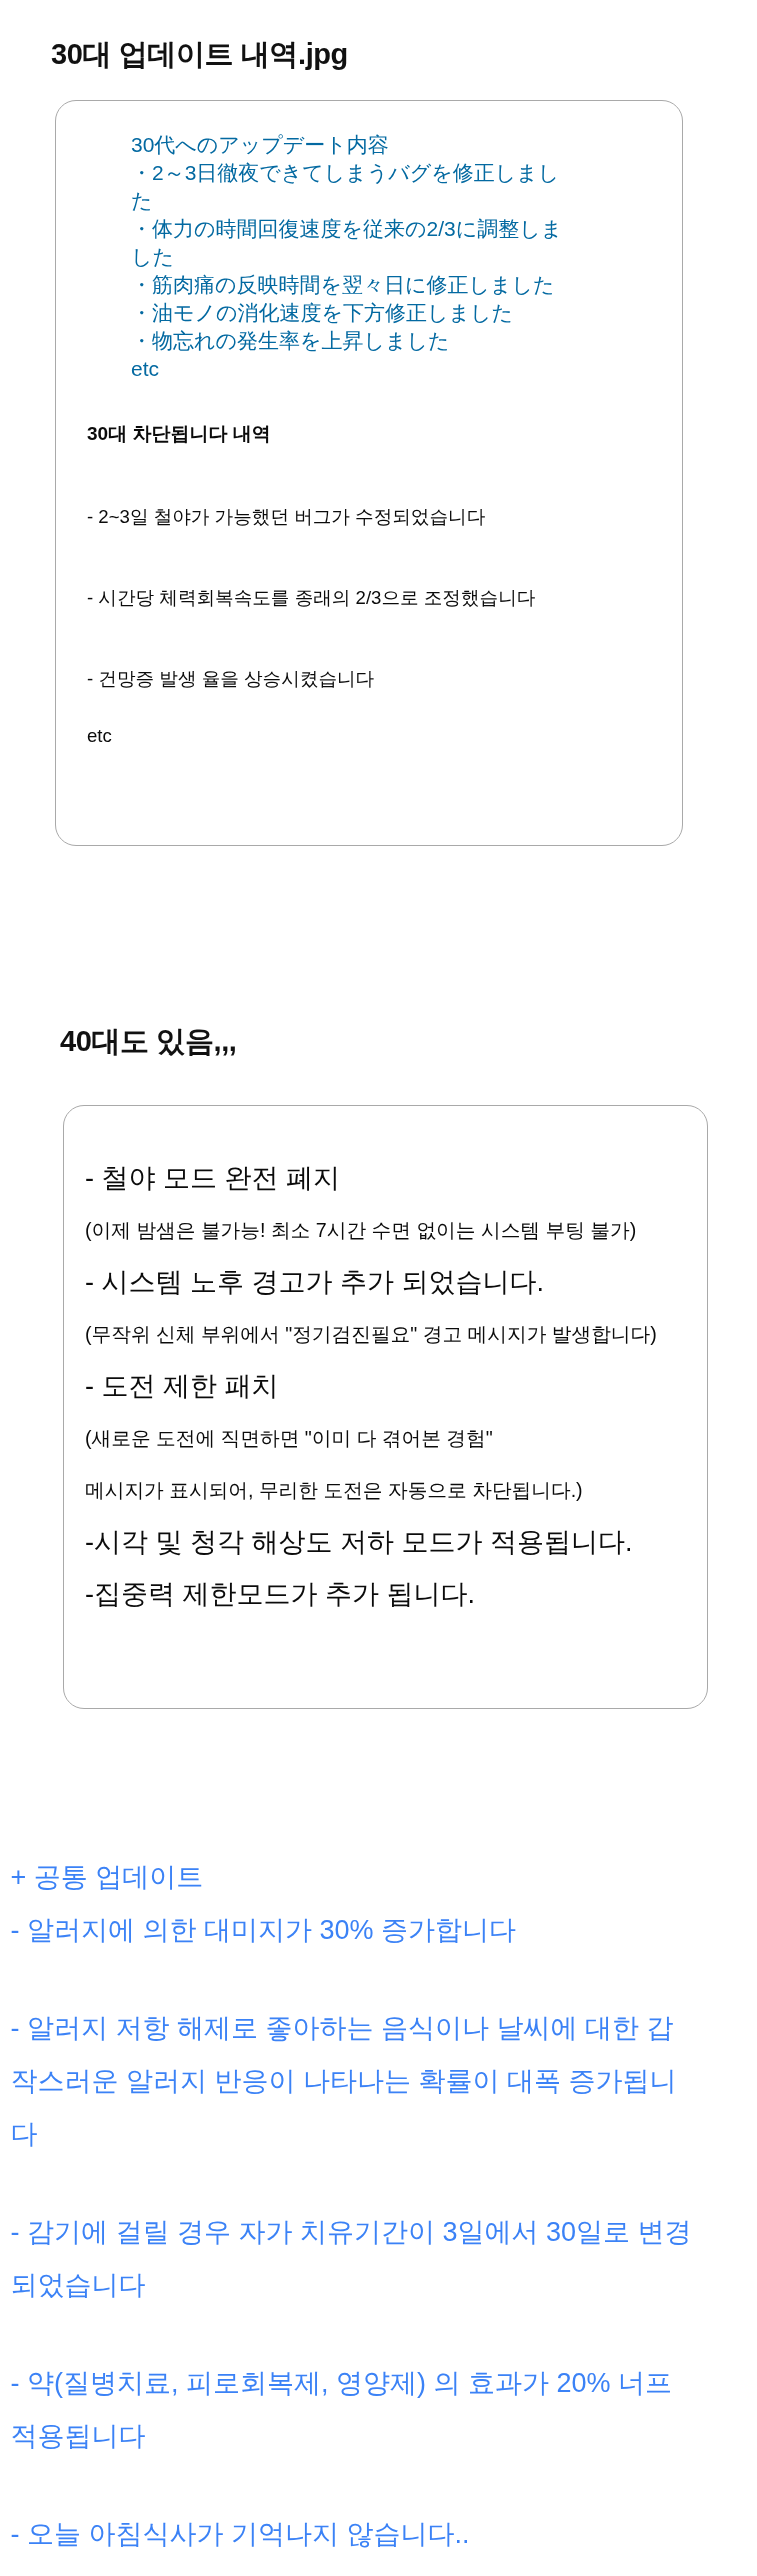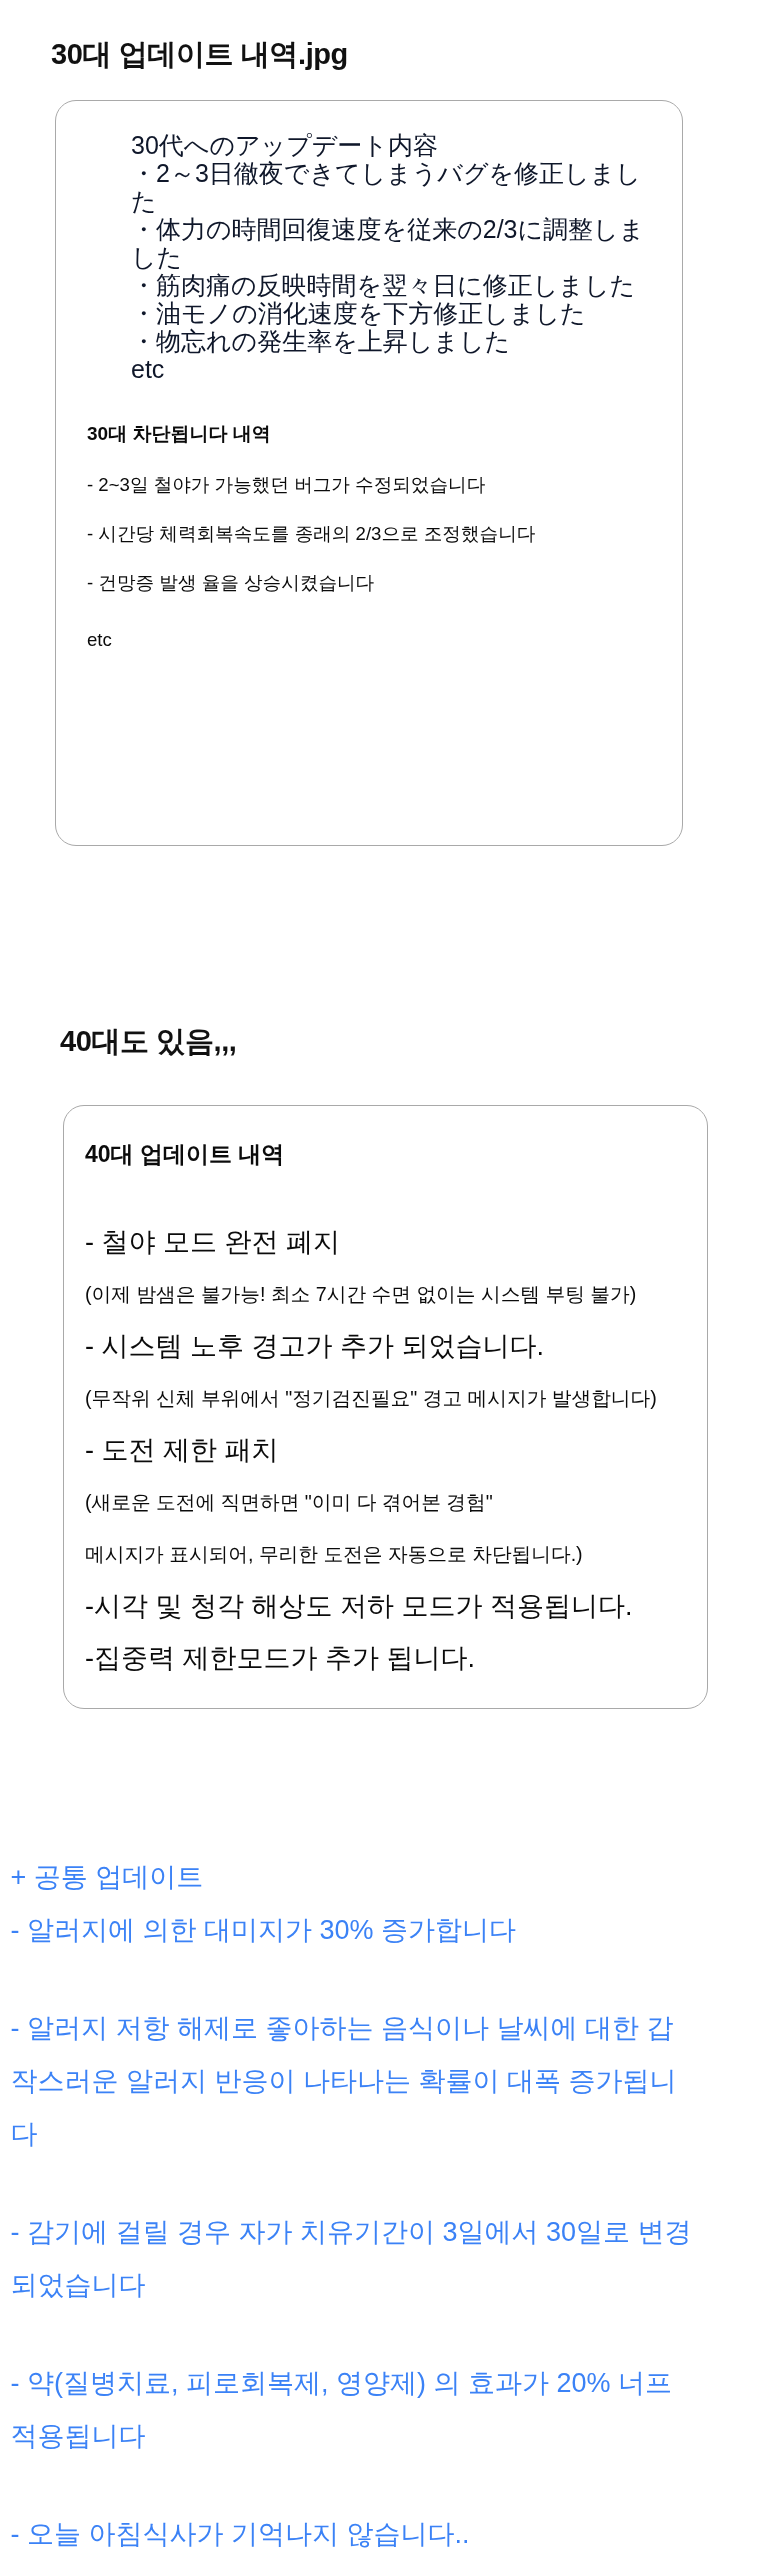--- a/index.html
+++ b/index.html
@@ -28,34 +28,34 @@
     border: 1.4px solid #a9a9a9;
     border-radius: 21px;
     background: #ffffff;
     box-sizing: border-box;
   }
   #card-30s { left: 55px; top: 100px; width: 628px; height: 746px; }
   #card-40s { left: 63px; top: 1105px; width: 645px; height: 604px; }
 
   .jp-block {
     margin: 29.5px 14px 0 75px;
-    font-size: 25px;
+    font-size: 21px;
     line-height: 28px;
-    color: #0f172a;
+    color: #0369a1;
     white-space: pre;
   }
   .kr-heading-30 {
     margin: 37px 0 0 31px;
     font-size: 19px;
     font-weight: 700;
     line-height: 28px;
     white-space: pre;
   }
   .kr-item {
-    margin: 24px 0 0 31px;
+    margin: 56px 0 0 31px;
     font-size: 18.6px;
     line-height: 25px;
     white-space: pre;
   }
   .kr-etc {
     margin: 32px 0 0 31px;
     font-size: 18.6px;
     line-height: 25px;
     white-space: pre;
   }
@@ -112,21 +112,20 @@
     <div class="kr-heading-30">30대 차단됩니다 내역</div>
     <div class="kr-item">- 2~3일 철야가 가능했던 버그가 수정되었습니다</div>
     <div class="kr-item">- 시간당 체력회복속도를 종래의 2/3으로 조정했습니다</div>
     <div class="kr-item">- 건망증 발생 율을 상승시켰습니다</div>
     <div class="kr-etc">etc</div>
   </div>
 
   <div class="post-title" id="title-40s">40대도 있음,,,</div>
 
   <div class="card" id="card-40s">
-    <div class="kr-heading-40">40대 업데이트 내역</div>
     <div class="line40 first dash">- 철야 모드 완전 폐지</div>
     <div class="line40 paren">(이제 밤샘은 불가능! 최소 7시간 수면 없이는 시스템 부팅 불가)</div>
     <div class="line40 dash">- 시스템 노후 경고가 추가 되었습니다.</div>
     <div class="line40 paren">(무작위 신체 부위에서 "정기검진필요" 경고 메시지가 발생합니다)</div>
     <div class="line40 dash">- 도전 제한 패치</div>
     <div class="line40 paren">(새로운 도전에 직면하면 "이미 다 겪어본 경험"</div>
     <div class="line40 paren">메시지가 표시되어, 무리한 도전은 자동으로 차단됩니다.)</div>
     <div class="line40 dash">-시각 및 청각 해상도 저하 모드가 적용됩니다.</div>
     <div class="line40 dash">-집중력 제한모드가 추가 됩니다.</div>
   </div>

